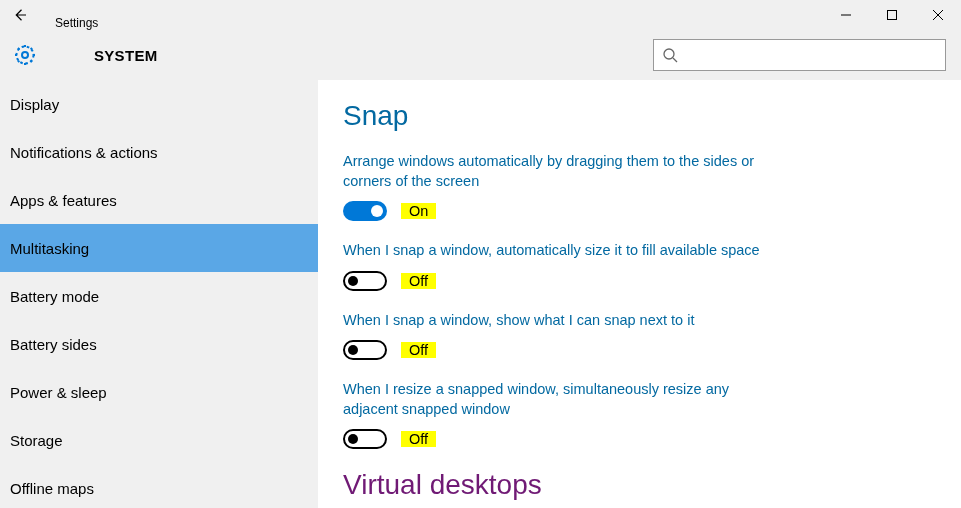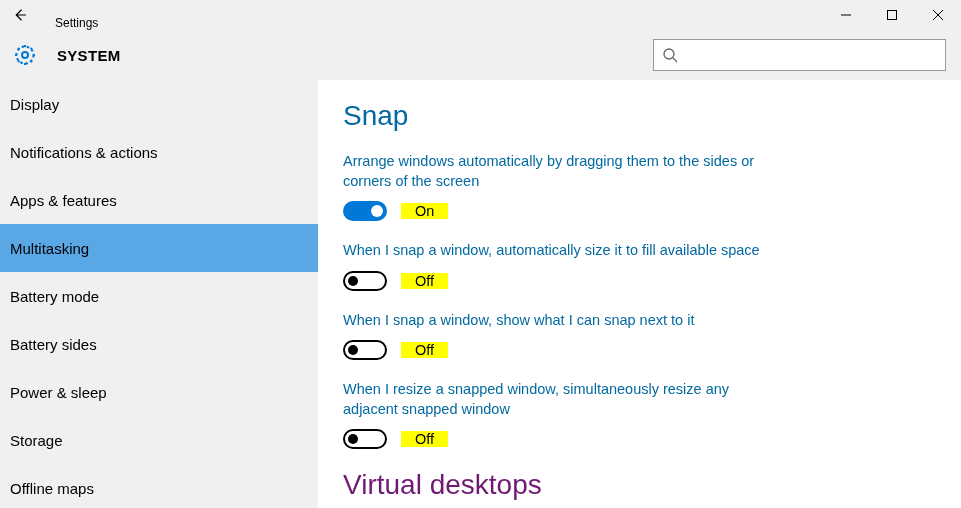--- a/index.html
+++ b/index.html
@@ -50,20 +50,21 @@
       justify-content: center;
       cursor: pointer;
     }
     .win-ctrl svg { width: 10px; height: 10px; }
     .header-row {
       height: 50px;
       display: flex;
       align-items: center;
       padding: 0 10px;
       background: #f0f0f0;
+      gap: 37px;
     }
     .gear-icon {
       width: 24px;
       height: 24px;
       margin-left: 3px;
       margin-right: 20px;
     }
     .section-title {
       font-size: 15px;
       font-weight: 600;
@@ -166,21 +167,21 @@
     .toggle.off .knob {
       background: #000;
       left: 3px;
       width: 10px;
       height: 10px;
     }
     .toggle-label {
       font-size: 14.5px;
       color: #000;
       background: #ffff00;
-      padding: 0 14px;
+      padding: 0 8px;
     }
     .heading2 {
       font-size: 28px;
       font-weight: 400;
       color: #701a75;
       margin-top: 10px;
     }
   </style>
 </head>
 <body>

